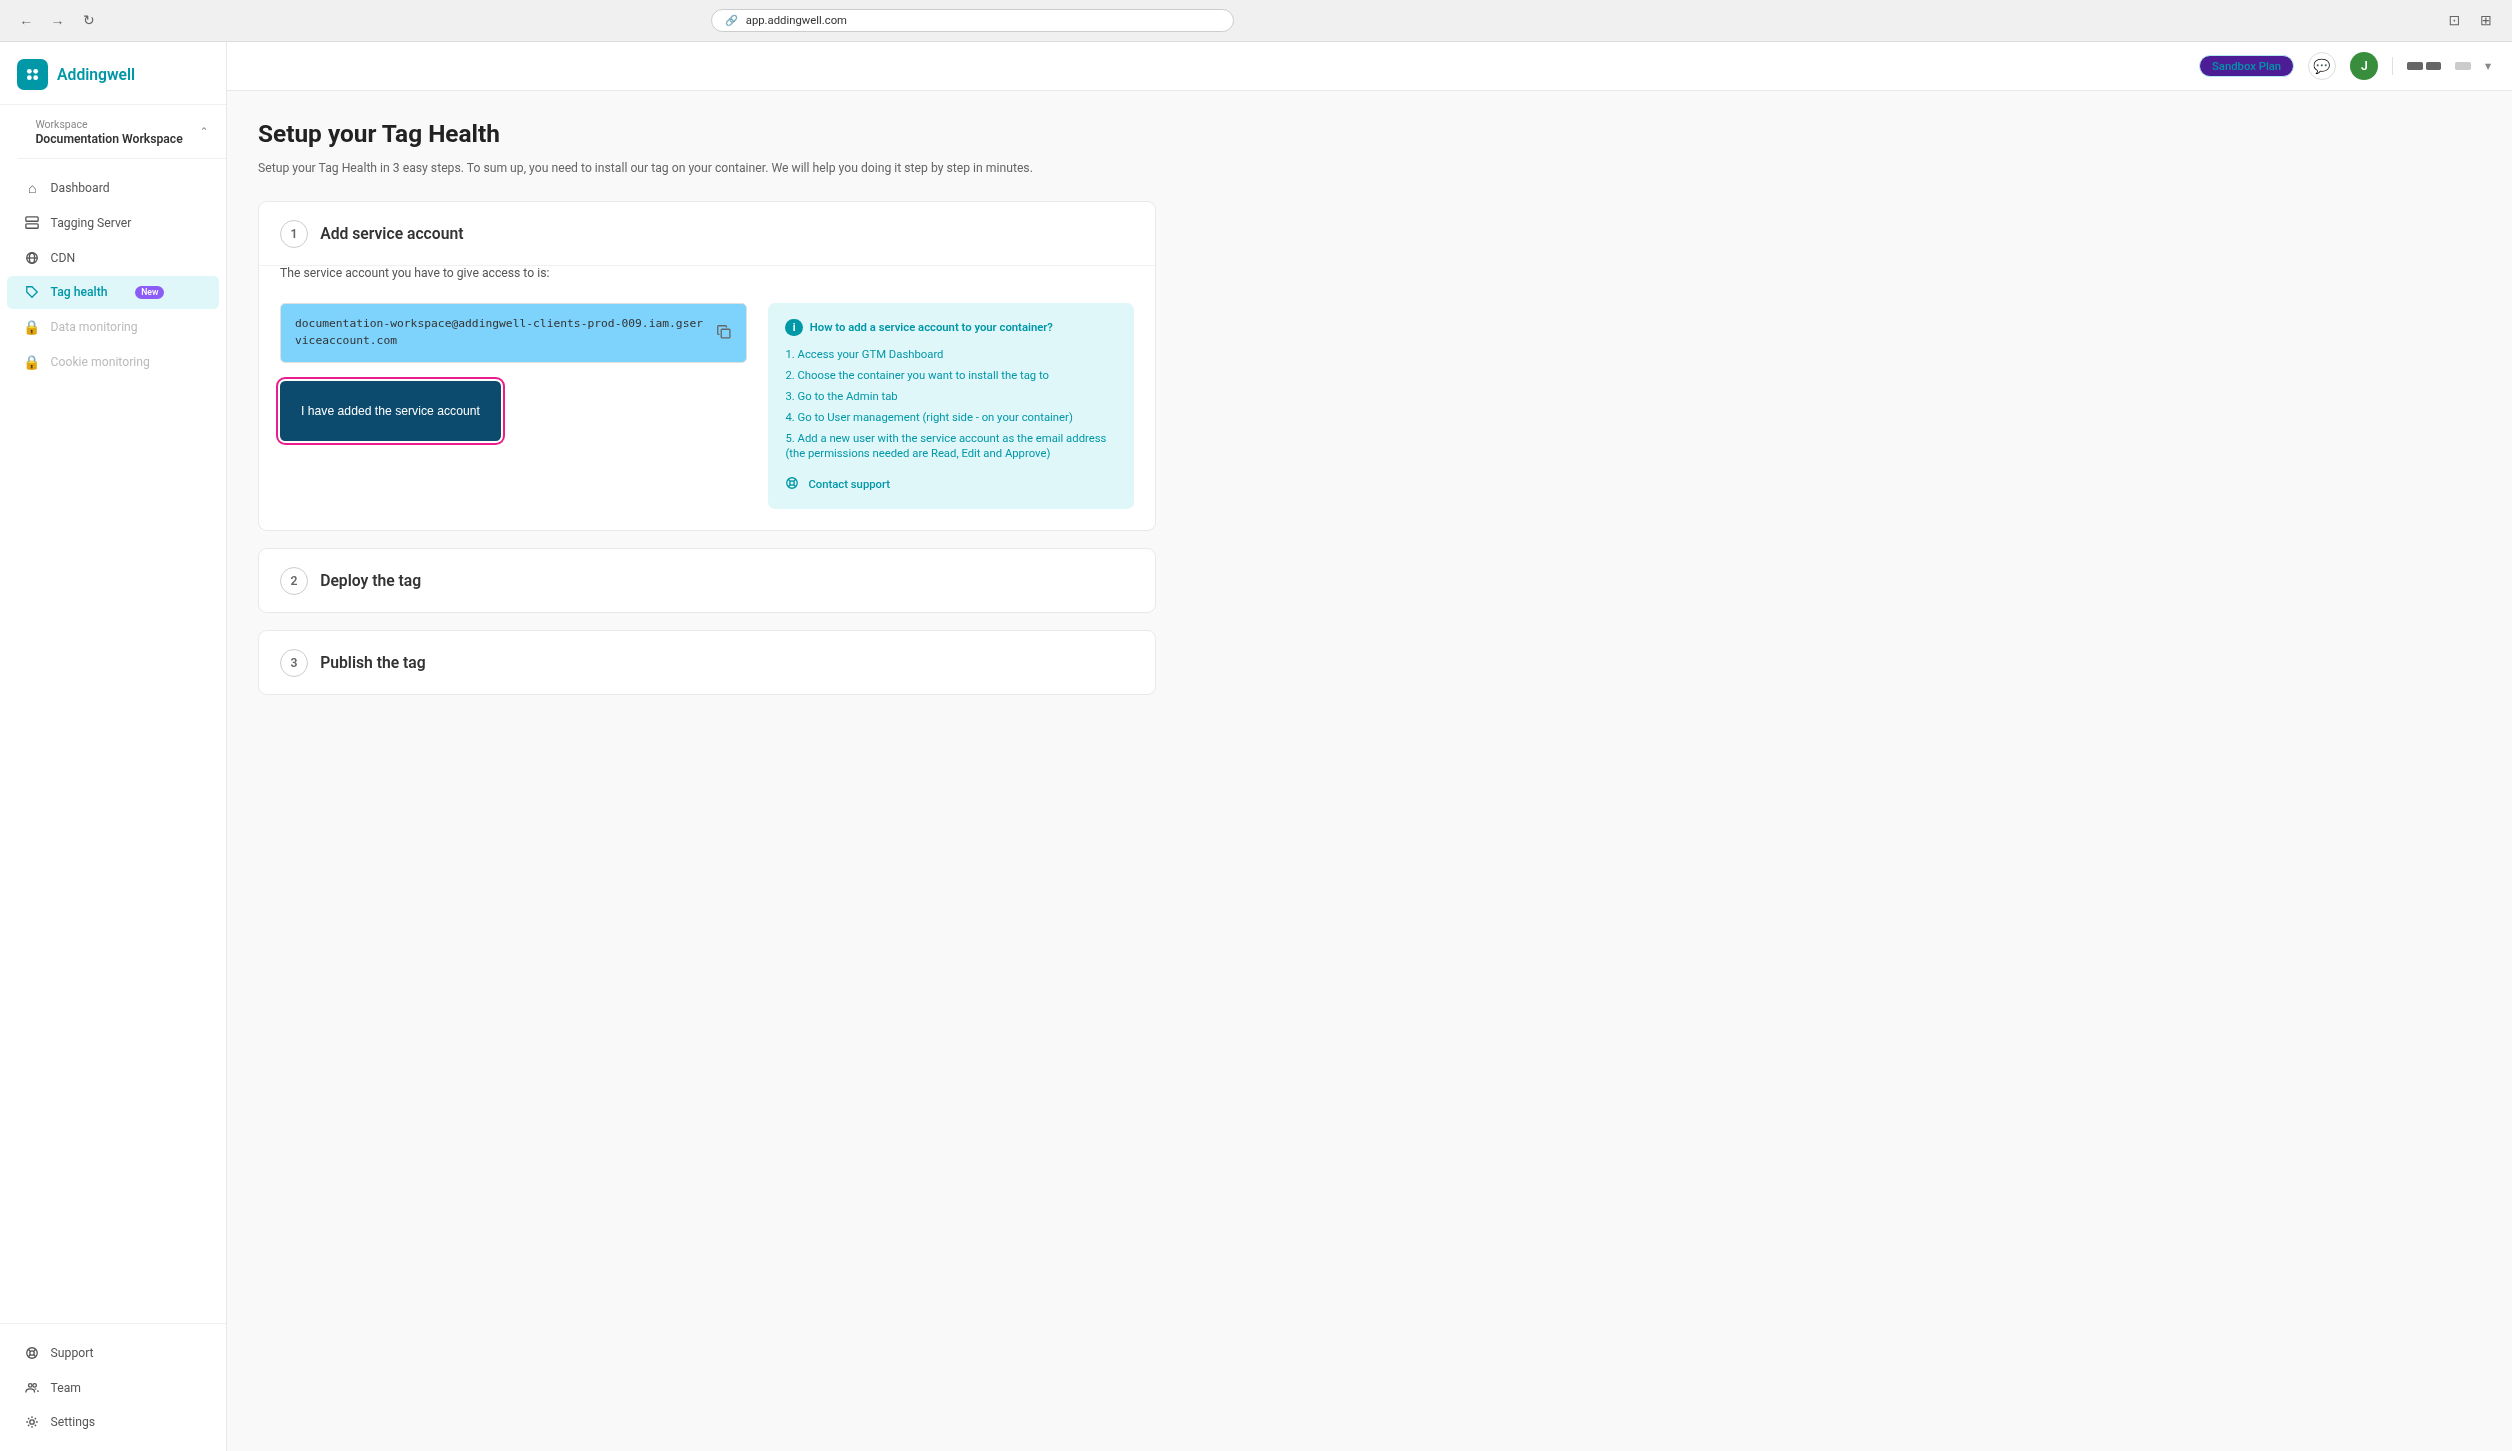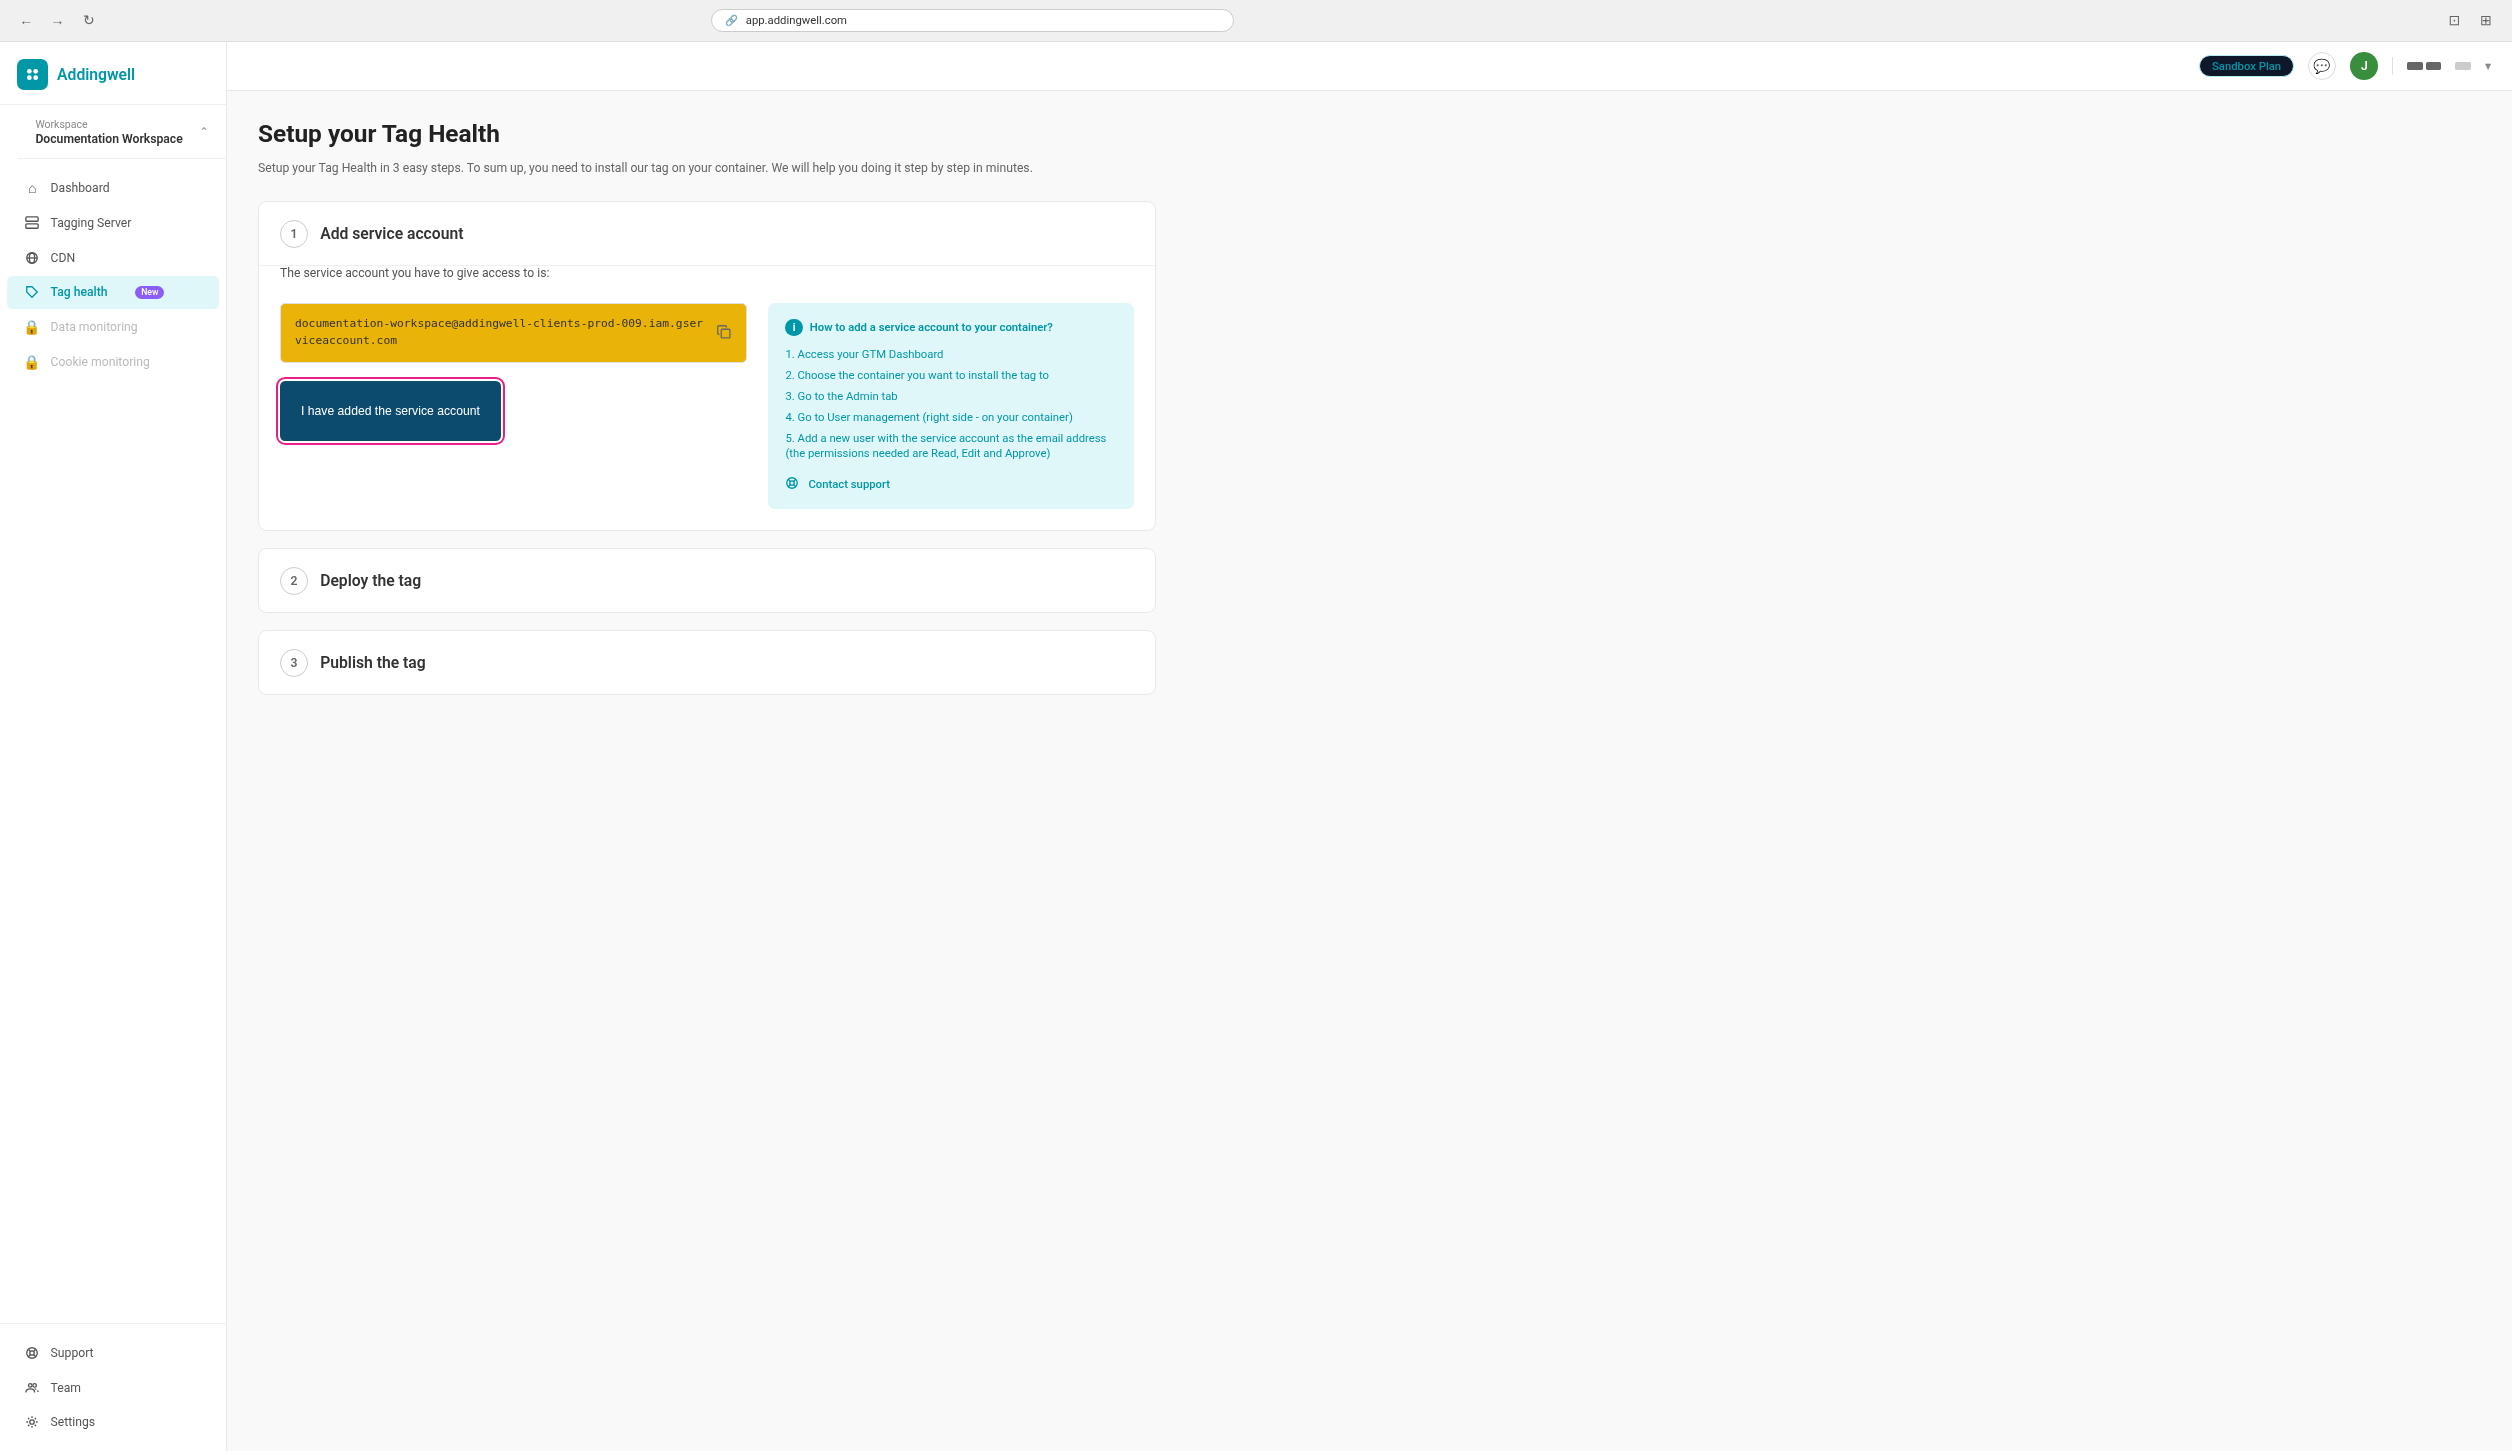--- a/index.html
+++ b/index.html
@@ -123,21 +123,21 @@
       border-bottom: 0.9px solid #e8e8e8;
       padding: 8.7px 21px;
       display: flex;
       align-items: center;
       justify-content: flex-end;
       gap: 14px;
       height: 49px;
       position: sticky; top: 0; z-index: 10;
     }
     .sandbox-badge {
-      background: #0f172a;
+      background: #4c1d95;
       color: #0097a7;
       border: 0.9px solid #b2ebf2;
       border-radius: 14px;
       padding: 3.5px 12.2px;
       font-size: 11.3px;
       font-weight: 500;
       cursor: pointer;
     }
     .header-icon-btn {
       width: 28px; height: 28px; border-radius: 50%;
@@ -234,21 +234,21 @@
     .step-left { flex: 1; }
     .step-right {
       width: 366px;
       flex-shrink: 0;
       background: #e0f7fa;
       border-radius: 7px;
       padding: 15.7px 17.4px;
     }
 
     .service-account-box {
-      background: #eab308;
+      background: #7dd3fc;
       border: 0.9px solid #e0e0e0;
       border-radius: 5.2px;
       padding: 12.2px 14px;
       display: flex;
       align-items: center;
       justify-content: space-between;
       gap: 10.5px;
       margin-bottom: 17.4px;
       font-size: 11.3px;
       color: #333;

